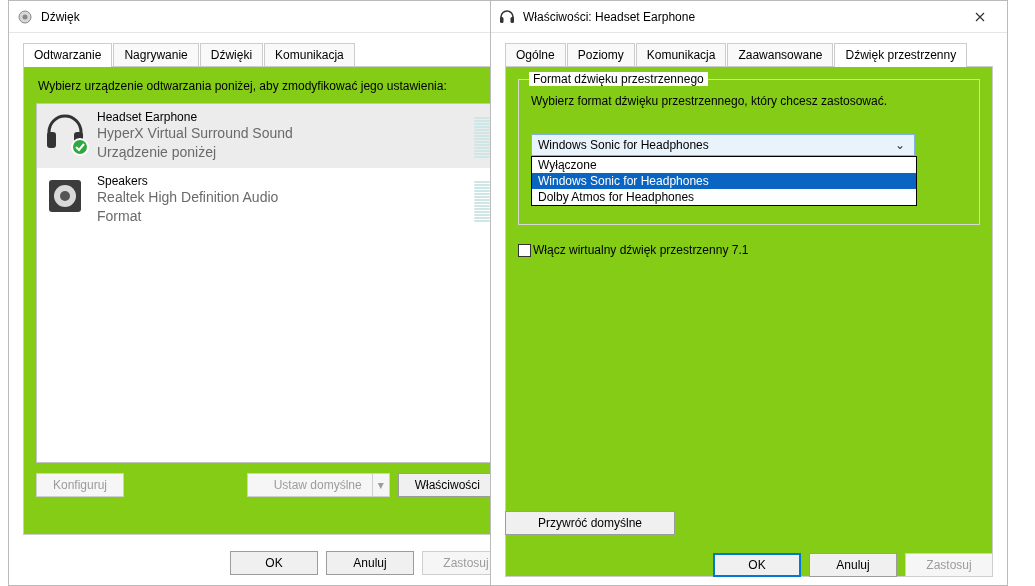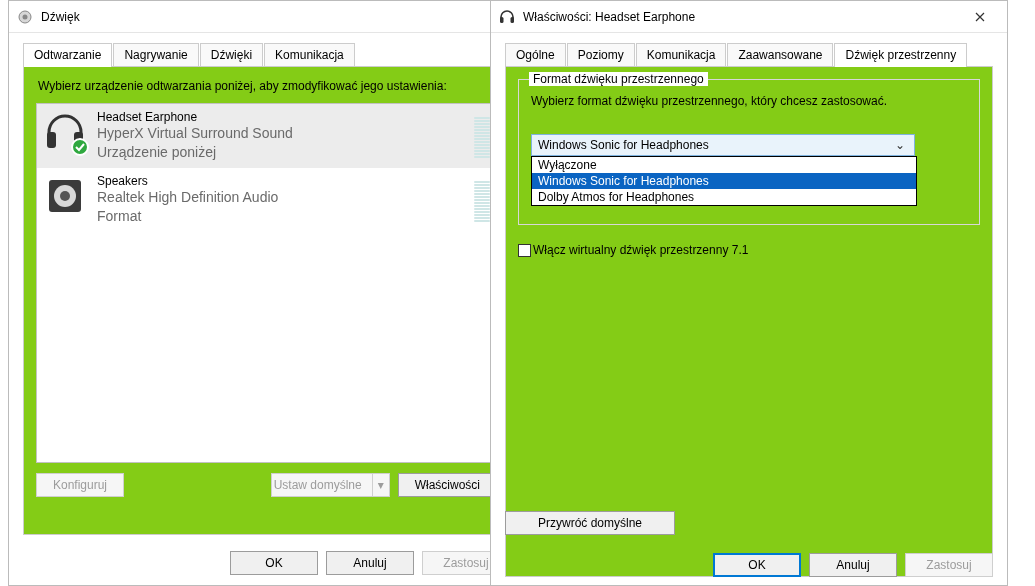--- a/index.html
+++ b/index.html
@@ -99,21 +99,21 @@
     border: 1px solid #9c9c9c;
     background: #f0f0f0;
     padding: 4px 16px;
     min-width: 88px;
     font-size: 12px;
     text-align: center;
     color: #000;
   }
   .btn.disabled { color: #9c9c9c; border-color: #cfcfcf; background: #f6f6f6; }
   .split-btn { display: inline-flex; }
-  .split-btn .main { border-right: none; min-width: auto; padding-left: 2px; padding-right: 10px; margin-left: 19px;}
+  .split-btn .main { border-right: none; min-width: auto; padding-left: 26px; padding-right: 10px; margin-left: 19px;}
   .split-btn .caret {
     border: 1px solid #cfcfcf; background: #f6f6f6;
     width: 18px; display: flex; align-items: center; justify-content: center;
     color: #9c9c9c;
   }
 
   .dlg-footer {
     border-top: 0;
     padding: 8px 14px 10px 0;
     display: flex; justify-content: flex-end; gap: 8px;

